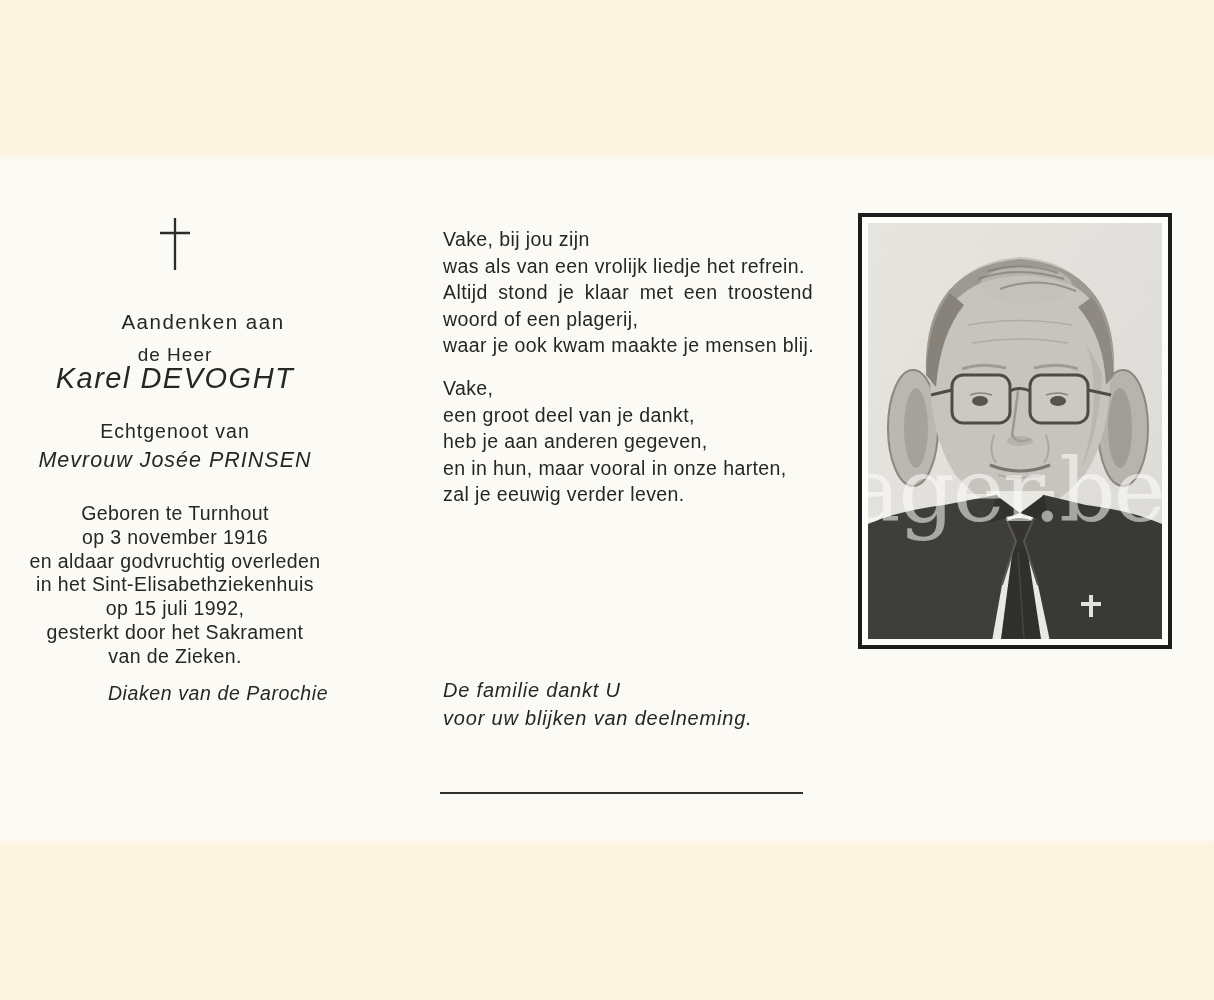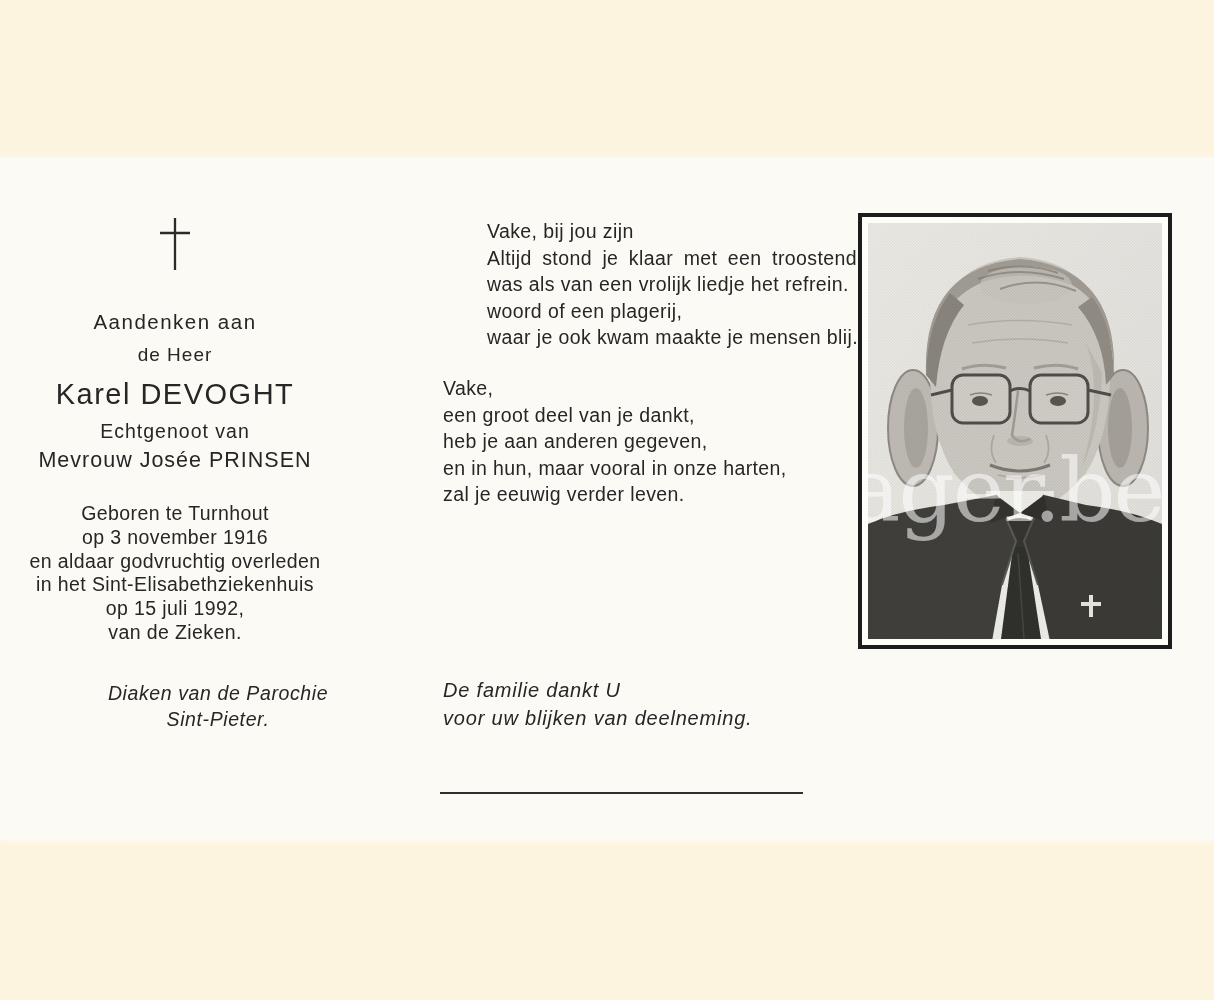--- a/index.html
+++ b/index.html
@@ -16,32 +16,32 @@
     left: 0; top: 158px;
     width: 1214px; height: 682px;
     background: #fbfaf5;
     box-shadow: 0 0 6px rgba(255,255,255,0.9);
     color: #262626;
   }
   .abs { position: absolute; }
 
   
   .left-col-text { left: 0; width: 350px; text-align: center; }
-  .memorial-label { top: 152px; font-size: 20.5px; letter-spacing: 1.5px; }
+  .memorial-label { top: 152px; font-size: 20.5px; letter-spacing: 1.5px; padding-left: 28px; }
   .heer-label     { top: 186px; font-size: 19px; letter-spacing: 1px; }
-  .deceased-name  { top: 220px; font-size: 29px; letter-spacing: 1.5px; }
+  .deceased-name  { top: 204px; font-size: 29px; letter-spacing: 1.5px; font-style: italic; }
   .spouse-label   { top: 262px; font-size: 19.5px; letter-spacing: 1px; }
-  .spouse-name    { top: 290px; font-size: 21.5px; letter-spacing: 1px; }
+  .spouse-name    { top: 290px; font-size: 21.5px; letter-spacing: 1px; font-style: italic; }
   .life-details   { top: 344px; font-size: 19.5px; line-height: 23.8px; letter-spacing: 0.4px; }
   .role-block     { top: 522px; font-size: 19.5px; line-height: 26px; font-style: italic; letter-spacing: 0.6px; margin-left: 43px; }
   .cross-wrap     { left: 150px; top: 58px; width: 50px; height: 56px; }
 
   
   .mid-col { left: 443px; width: 370px; }
-  .stanza1 { top: 60px; margin-left: 44px; }
+  .stanza1 { top: 68px; }
   .stanza2 { top: 217px; }
   .poem-line { font-size: 19.5px; line-height: 26.6px; letter-spacing: 0.4px; white-space: nowrap; }
   .poem-line.stretch { white-space: normal; text-align: justify; text-align-last: justify; }
   .thanks-block { top: 518px; font-size: 20px; line-height: 28px; font-style: italic; letter-spacing: 0.8px; }
   .footer-rule { left: 440px; top: 634px; width: 363px; height: 2px; background: #2f2f2f; }
   .footer-text { left: 438px; top: 649px; width: 368px; text-align: center; font-size: 15px; letter-spacing: 0.3px; }
 
   
   #photo-frame {
     position: absolute;
@@ -82,32 +82,32 @@
     <div class="abs left-col-text deceased-name">Karel DEVOGHT</div>
     <div class="abs left-col-text spouse-label">Echtgenoot van</div>
     <div class="abs left-col-text spouse-name">Mevrouw Josée PRINSEN</div>
 
     <div class="abs left-col-text life-details">
       <div>Geboren te Turnhout</div>
       <div>op 3 november 1916</div>
       <div>en aldaar godvruchtig overleden</div>
       <div>in het Sint-Elisabethziekenhuis</div>
       <div>op 15 juli 1992,</div>
+      <div>gesterkt door het Sakrament</div>
       <div>van de Zieken.</div>
     </div>
 
     <div class="abs left-col-text role-block">
       <div>Diaken van de Parochie</div>
-      <div>Sint-Pieter.</div>
     </div>
 
     <div class="abs mid-col stanza1">
       <div class="poem-line">Vake, bij jou zijn</div>
+      <div class="poem-line">was als van een vrolijk liedje het refrein.</div>
       <div class="poem-line stretch">Altijd stond je klaar met een troostend</div>
-      <div class="poem-line">was als van een vrolijk liedje het refrein.</div>
       <div class="poem-line">woord of een plagerij,</div>
       <div class="poem-line">waar je ook kwam maakte je mensen blij.</div>
     </div>
 
     <div class="abs mid-col stanza2">
       <div class="poem-line">Vake,</div>
       <div class="poem-line">een groot deel van je dankt,</div>
       <div class="poem-line">heb je aan anderen gegeven,</div>
       <div class="poem-line">en in hun, maar vooral in onze harten,</div>
       <div class="poem-line">zal je eeuwig verder leven.</div>

